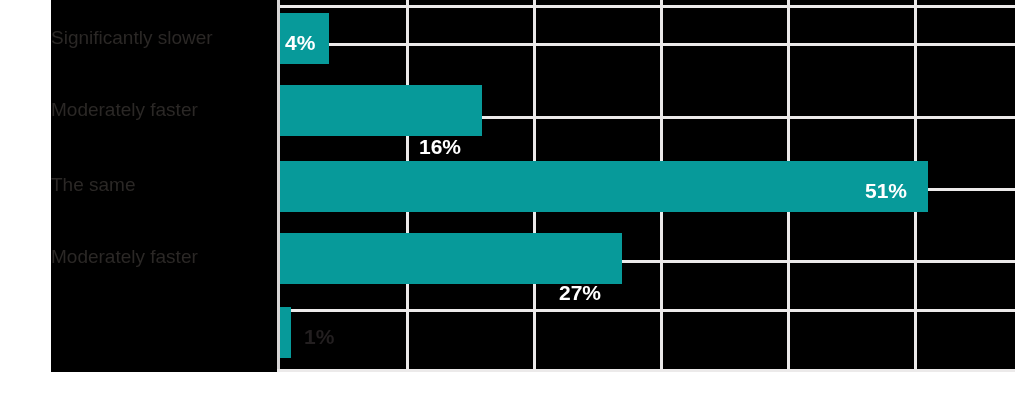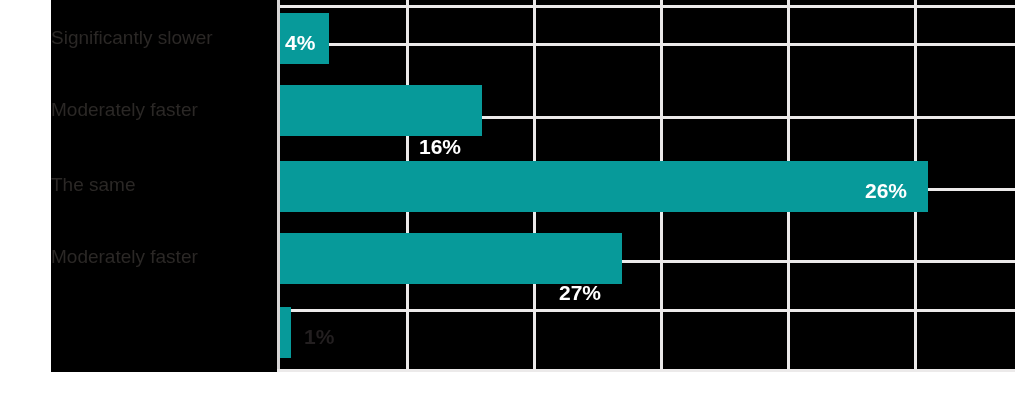--- a/index.html
+++ b/index.html
@@ -154,18 +154,18 @@
     <div class="bar" style="top: 85px; height: 51px; width: 204px; background: rgb(7, 154, 154);"></div>
     <div class="bar" style="top: 161px; height: 51px; width: 650px; background: rgb(7, 154, 154);"></div>
     <div class="bar" style="top: 233px; height: 51px; width: 344px; background: rgb(7, 154, 154);"></div>
     <div class="bar" style="top: 307px; height: 51px; width: 13px; background: rgb(7, 154, 154);"></div>
 
     <div class="axis-line"></div>
     <div class="baseline"></div>
 
     <div class="bar-value" style="left: 8px; top: 32px; color: rgb(255, 255, 255);">4%</div>
     <div class="bar-value" style="left: 142px; top: 104px; color: rgb(255, 255, 255); margin-top: 32px;">16%</div>
-    <div class="bar-value" style="left: 588px; top: 180px; color: rgb(255, 255, 255);">26%</div>
+    <div class="bar-value" style="left: 588px; top: 180px; color: rgb(255, 255, 255);">51%</div>
     <div class="bar-value" style="left: 282px; top: 252px; color: rgb(255, 255, 255); margin-top: 30px;">27%</div>
     <div class="bar-value outside" style="left: 27px; top: 326px; color: rgb(35, 31, 32);">1%</div>
 
   </div>
 </div>
 
 </body></html>

